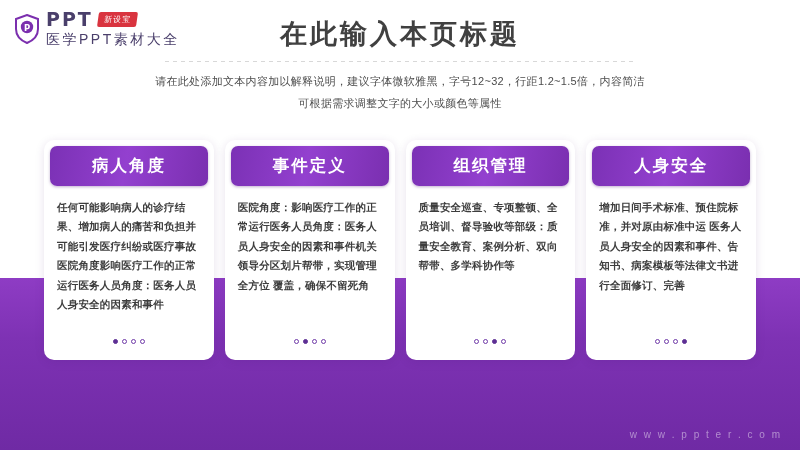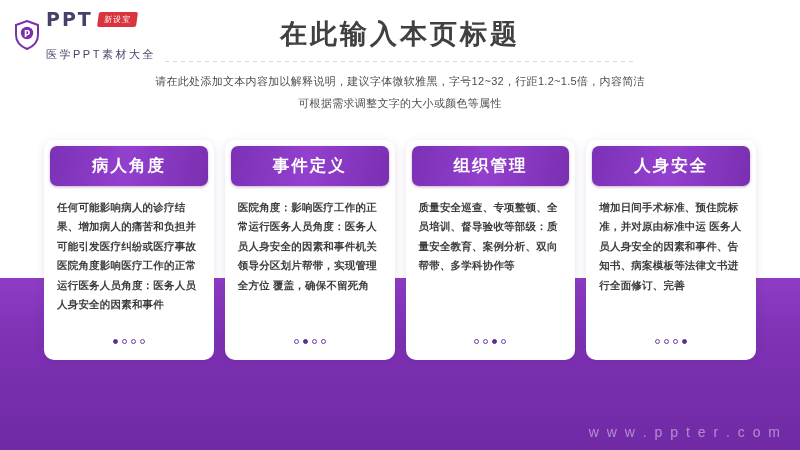--- a/index.html
+++ b/index.html
@@ -15,21 +15,21 @@
   .bottom-band{
     position:absolute;
     left:0; right:0;
     top:278px; bottom:0;
     background:linear-gradient(180deg,#8e3cc4 0%,#7e32b4 35%,#6f2aa4 100%);
   }
   .bottom-band .watermark{
     position:absolute;
     right:18px; bottom:10px;
     color:rgba(255,255,255,.45);
-    font-size:14px;
+    font-size:10px;
     letter-spacing:2px;
   }
 
   
   .logo{
     position:absolute;
     left:14px; top:8px;
     display:flex;
     align-items:center;
     gap:6px;
@@ -46,24 +46,23 @@
   .logo-badge{
     background:#d9343f;
     color:#fff;
     font-size:8px;
     padding:2px 6px 2px 6px;
     border-radius:2px;
     letter-spacing:1px;
     transform:skewX(-8deg);
   }
   .logo-sub{
-    font-size:11px;
+    font-size:14px;
     color:#4a3f6b;
     letter-spacing:2.5px;
-    margin-top:16px;
   }
 
   
   .header{
     position:absolute;
     left:0; right:0; top:18px;
     text-align:center;
     z-index:20;
   }
   .page-title{

